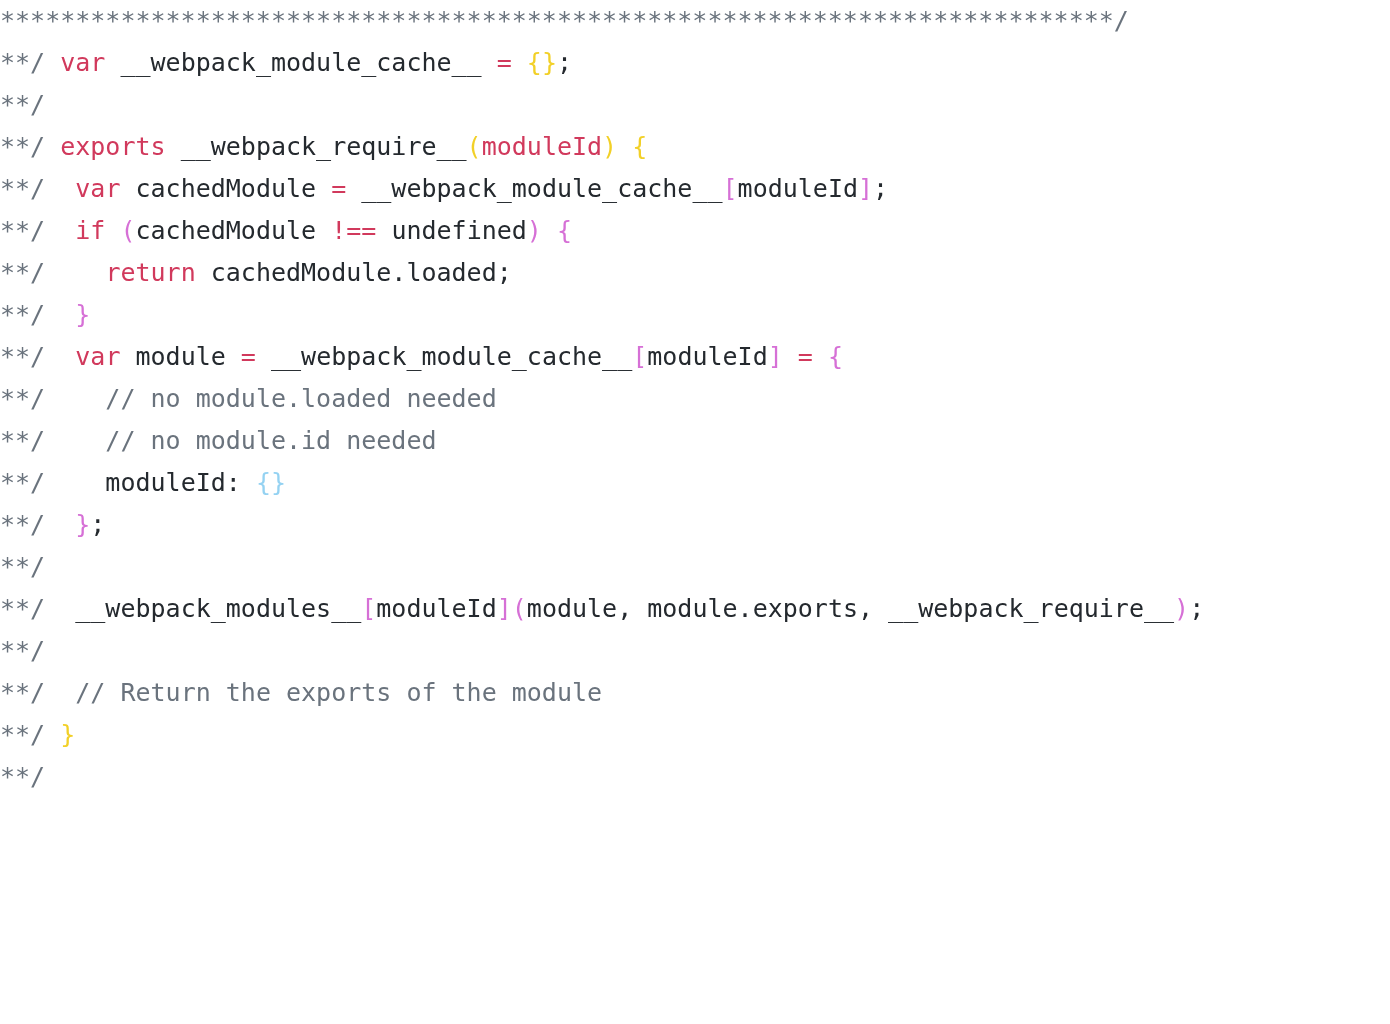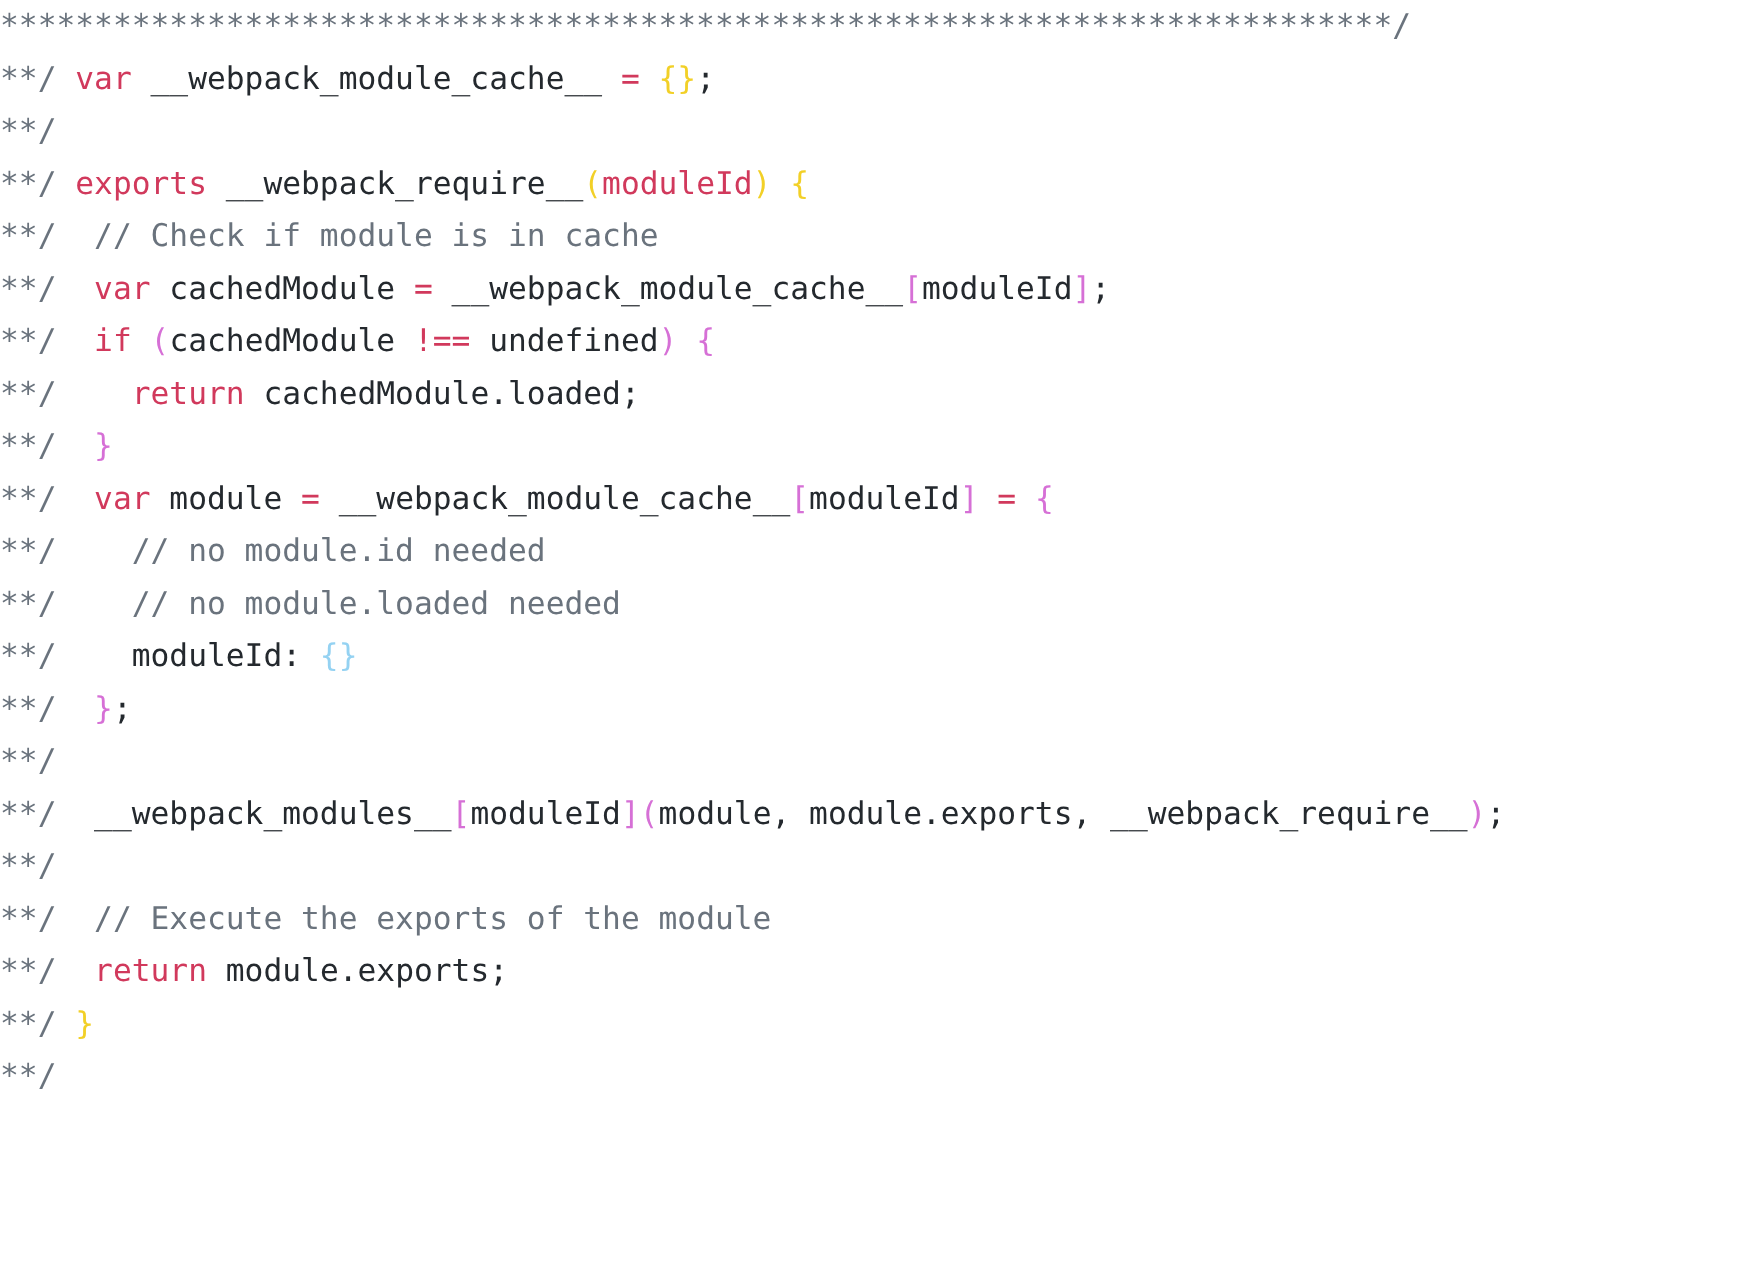--- a/index.html
+++ b/index.html
@@ -54,31 +54,29 @@
 </style>
 </head>
 <body>
 
 <div id="code-view">
   <div id="code-inner">
       <div class="code-line"><span class="tok-gutter">**************************************************************************</span><span class="tok-gutter">/</span></div>
       <div class="code-line"><span class="tok-gutter">**/ </span><span class="tok-keyword">var</span><span class="tok-plain"> __webpack_module_cache__ </span><span class="tok-operator">=</span><span class="tok-plain"> </span><span class="tok-bracket1">{}</span><span class="tok-punct">;</span></div>
       <div class="code-line"><span class="tok-gutter">**/</span></div>
       <div class="code-line"><span class="tok-gutter">**/ </span><span class="tok-keyword">exports</span><span class="tok-plain"> __webpack_require__</span><span class="tok-bracket1">(</span><span class="tok-param">moduleId</span><span class="tok-bracket1">)</span><span class="tok-plain"> </span><span class="tok-bracket1">{</span></div>
-      <div class="code-line"><span class="tok-gutter">**/ </span><span class="tok-comment"> // Check if module is in cache</span></div>
       <div class="code-line"><span class="tok-gutter">**/ </span><span class="tok-plain"> </span><span class="tok-keyword">var</span><span class="tok-plain"> cachedModule </span><span class="tok-operator">=</span><span class="tok-plain"> __webpack_module_cache__</span><span class="tok-bracket2">[</span><span class="tok-plain">moduleId</span><span class="tok-bracket2">]</span><span class="tok-punct">;</span></div>
       <div class="code-line"><span class="tok-gutter">**/ </span><span class="tok-plain"> </span><span class="tok-keyword">if</span><span class="tok-plain"> </span><span class="tok-bracket2">(</span><span class="tok-plain">cachedModule </span><span class="tok-operator">!==</span><span class="tok-plain"> undefined</span><span class="tok-bracket2">)</span><span class="tok-plain"> </span><span class="tok-bracket2">{</span></div>
       <div class="code-line"><span class="tok-gutter">**/ </span><span class="tok-plain">   </span><span class="tok-keyword">return</span><span class="tok-plain"> cachedModule.loaded;</span></div>
       <div class="code-line"><span class="tok-gutter">**/ </span><span class="tok-plain"> </span><span class="tok-bracket2">}</span></div>
       <div class="code-line"><span class="tok-gutter">**/ </span><span class="tok-plain"> </span><span class="tok-keyword">var</span><span class="tok-plain"> module </span><span class="tok-operator">=</span><span class="tok-plain"> __webpack_module_cache__</span><span class="tok-bracket2">[</span><span class="tok-plain">moduleId</span><span class="tok-bracket2">]</span><span class="tok-plain"> </span><span class="tok-operator">=</span><span class="tok-plain"> </span><span class="tok-bracket2">{</span></div>
+      <div class="code-line"><span class="tok-gutter">**/ </span><span class="tok-comment">   // no module.loaded needed</span></div>
       <div class="code-line"><span class="tok-gutter">**/ </span><span class="tok-comment">   // no module.id needed</span></div>
-      <div class="code-line"><span class="tok-gutter">**/ </span><span class="tok-comment">   // no module.loaded needed</span></div>
       <div class="code-line"><span class="tok-gutter">**/ </span><span class="tok-plain">   moduleId: </span><span class="tok-bracket3">{}</span></div>
       <div class="code-line"><span class="tok-gutter">**/ </span><span class="tok-plain"> </span><span class="tok-bracket2">}</span><span class="tok-punct">;</span></div>
       <div class="code-line"><span class="tok-gutter">**/</span></div>
       <div class="code-line"><span class="tok-gutter">**/ </span><span class="tok-plain"> __webpack_modules__</span><span class="tok-bracket2">[</span><span class="tok-plain">moduleId</span><span class="tok-bracket2">]</span><span class="tok-bracket2">(</span><span class="tok-plain">module, module.exports, __webpack_require__</span><span class="tok-bracket2">)</span><span class="tok-punct">;</span></div>
       <div class="code-line"><span class="tok-gutter">**/</span></div>
-      <div class="code-line"><span class="tok-gutter">**/ </span><span class="tok-comment"> // Execute the exports of the module</span></div>
-      <div class="code-line"><span class="tok-gutter">**/ </span><span class="tok-plain"> </span><span class="tok-keyword">return</span><span class="tok-plain"> module.exports;</span></div>
+      <div class="code-line"><span class="tok-gutter">**/ </span><span class="tok-comment"> // Return the exports of the module</span></div>
       <div class="code-line"><span class="tok-gutter">**/ </span><span class="tok-bracket1">}</span></div>
       <div class="code-line"><span class="tok-gutter">**/</span></div>
     </div>
 </div>
 
 </body></html>

